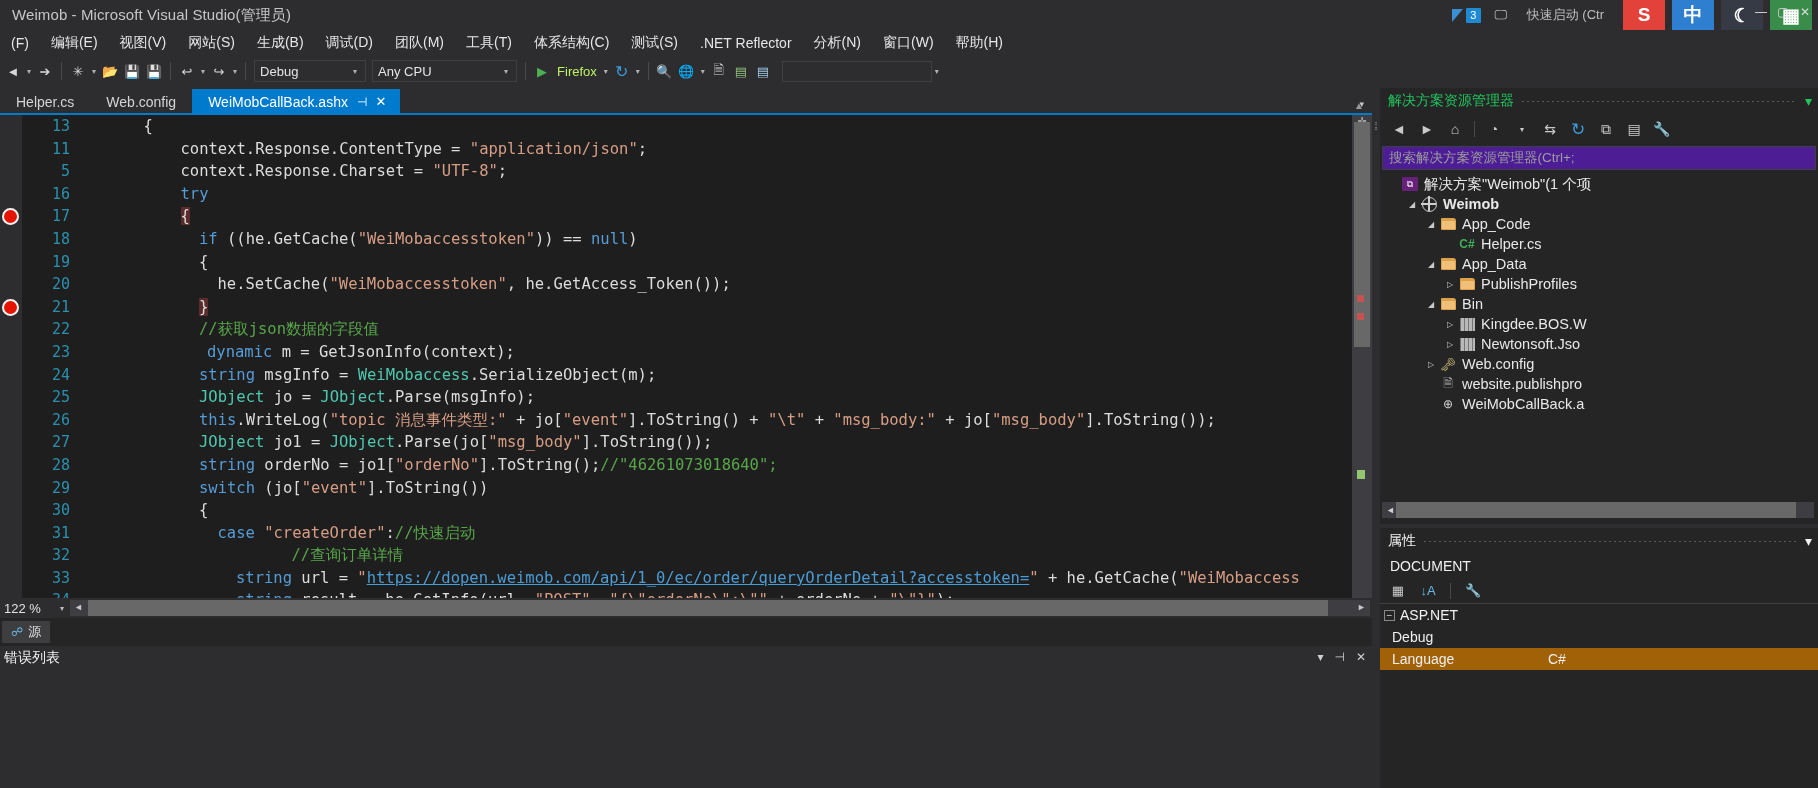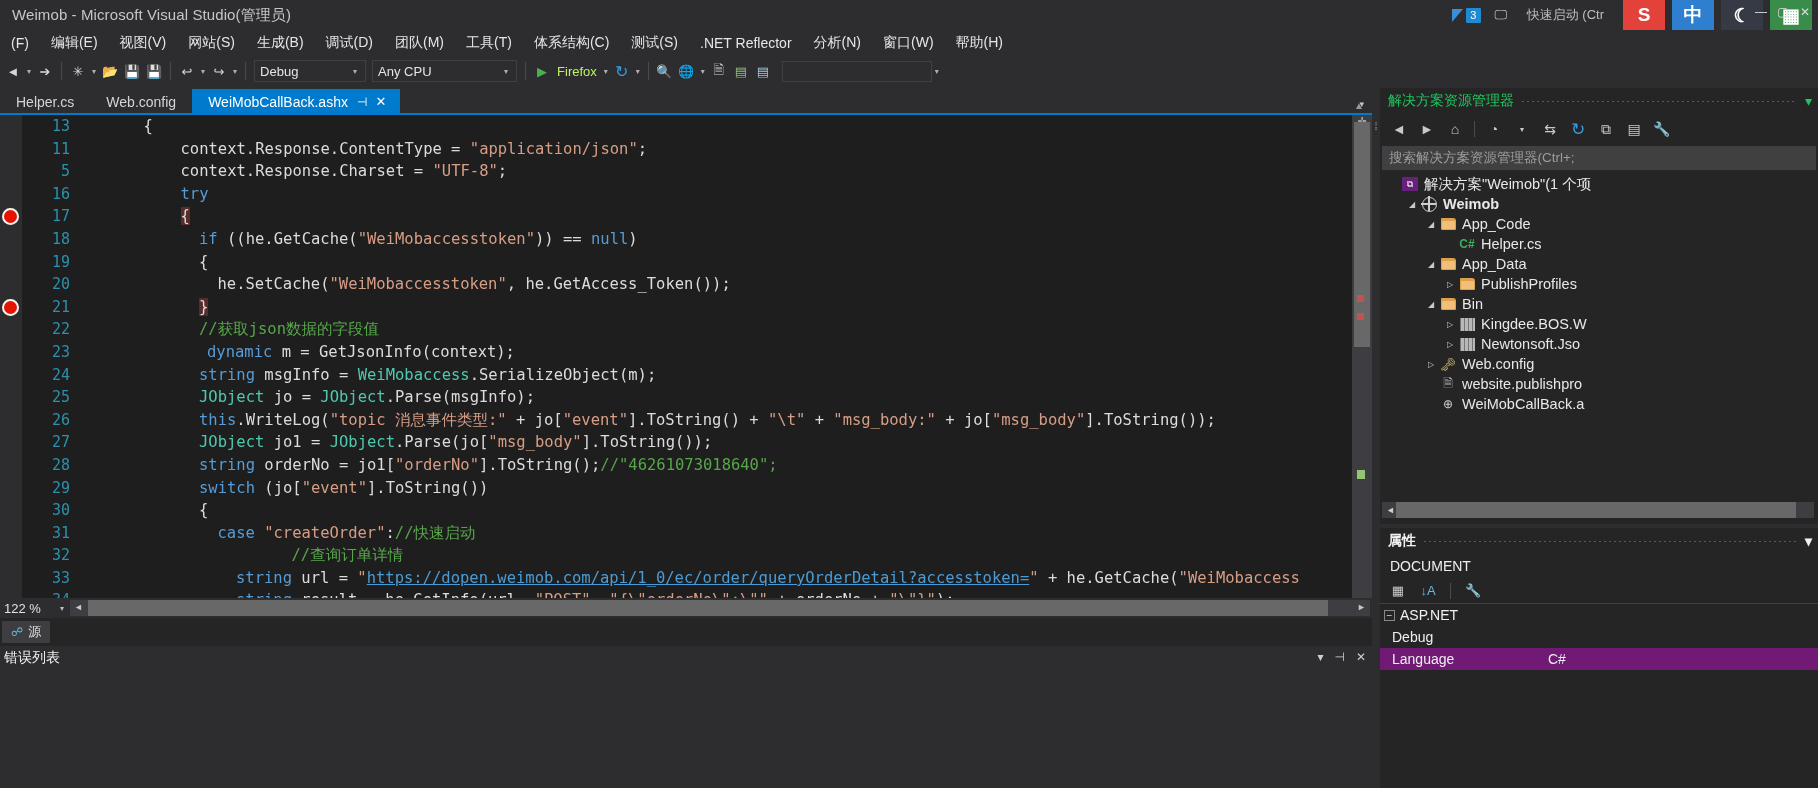--- a/index.html
+++ b/index.html
@@ -143,21 +143,21 @@
   
   .se-panel { position:absolute; left:1380px; top:88px; width:438px; height:436px; background:#252526; }
   .se-hdr { height:26px; display:flex; align-items:center; justify-content:space-between;
     padding:0 6px 0 8px; font-size:14px; color:#22c55e; }
   .dots { flex:1; margin:0 8px; height:1px;
     background:repeating-linear-gradient(to right,#6a6a6a 0 2px,transparent 2px 5px); opacity:.75; }
   .se-toolbar { height:30px; display:flex; align-items:center; gap:2px; padding-left:6px; }
   .se-tb { width:26px;height:24px;display:flex;align-items:center;justify-content:center;color:#c9c9c9;font-size:14px; }
   .se-tb-sep { width:1px;height:16px;background:#4a4a4d;margin:0 4px; }
   .se-search {
-    height:24px; margin:2px 2px 0 2px; border:1px solid #3f3f46; background:#404040;
+    height:24px; margin:2px 2px 0 2px; border:1px solid #3f3f46; background:#4c1d95;
     display:flex; align-items:center; padding-left:6px; font-size:13.5px; color:#9d9d9d;
   }
   .se-tree { margin-top:4px; font-size:14.5px; }
   .se-row { height:20px; display:flex; align-items:center; white-space:nowrap; color:#e8e8e8; }
   .tw { width:14px; display:flex; align-items:center; justify-content:center; color:#c8c8c8; font-size:8px; }
   .ticon { width:20px; display:flex; align-items:center; justify-content:center; margin-right:4px; }
   .folder { width:15px;height:12px;background:#e0a252;border-radius:1px 3px 1px 1px;position:relative; }
   .folder.open { background:#dda14b; }
   .folder.open::after{content:'';position:absolute;left:1px;top:3px;width:13px;height:8px;background:#f0c078;border-radius:1px;}
   .globe { width:15px;height:15px;border-radius:50%;border:1.6px solid #cfcfcf;position:relative; }
@@ -172,32 +172,32 @@
   .vs-ic { width:16px;height:14px;background:#68217a;display:flex;align-items:center;justify-content:center;
     color:#fff;font-size:9px;border-radius:1px; }
   .bold { font-weight:bold; }
 
   .se-hscroll { position:absolute; left:1382px; top:502px; width:432px; height:16px; background:#3e3e42; }
   .se-hthumb { position:absolute; left:1396px; top:502px; width:400px; height:16px; background:#686868; }
   .se-harrow { position:absolute; color:#d0d0d0; font-size:9px; top:505px; }
 
   
   .pr-panel { position:absolute; left:1380px; top:528px; width:438px; height:260px; background:#252526; }
-  .pr-hdr { height:26px; display:flex; align-items:center; padding:0 6px 0 8px; font-size:14px; color:#f1f1f1;font-weight:bold; }
+  .pr-hdr { height:26px; display:flex; align-items:center; padding:0 6px 0 8px; font-size:14px; color:#f1f1f1; }
   .pr-doc { height:24px; display:flex; align-items:center; padding-left:10px; font-size:14px; color:#efefef; }
   .pr-toolbar { height:26px; display:flex; align-items:center; gap:6px; padding-left:6px; border-bottom:1px solid #3f3f46; }
   .pr-tb { width:24px;height:20px;display:flex;align-items:center;justify-content:center;color:#c9c9c9;font-size:13px; }
   .pr-group { height:22px; display:flex; align-items:center; gap:5px; padding-left:4px; font-size:14px; color:#f1f1f1; }
   .pr-exp { width:11px;height:11px;border:1px solid #888;display:flex;align-items:center;justify-content:center;
     font-size:10px;line-height:9px;color:#ddd; }
   .pr-rows { font-size:14px; }
   .pr-row { height:22px; display:flex; align-items:center; }
   .pr-key { width:160px; padding-left:12px; color:#efefef; }
   .pr-val { flex:1; color:#efefef; padding-left:8px; }
-  .pr-row.alt { background:#701a75; }
+  .pr-row.alt { background:#a16207; }
 
   
   .vsplit { position:absolute; left:1372px; top:88px; width:8px; height:700px; background:#2d2d30; }
   .grip { position:absolute; left:1373px; top:120px; width:6px; color:#9a9a9a; font-size:11px; text-align:center; }
 </style>
 </head>
 <body>
 
 <div id="app">
 

